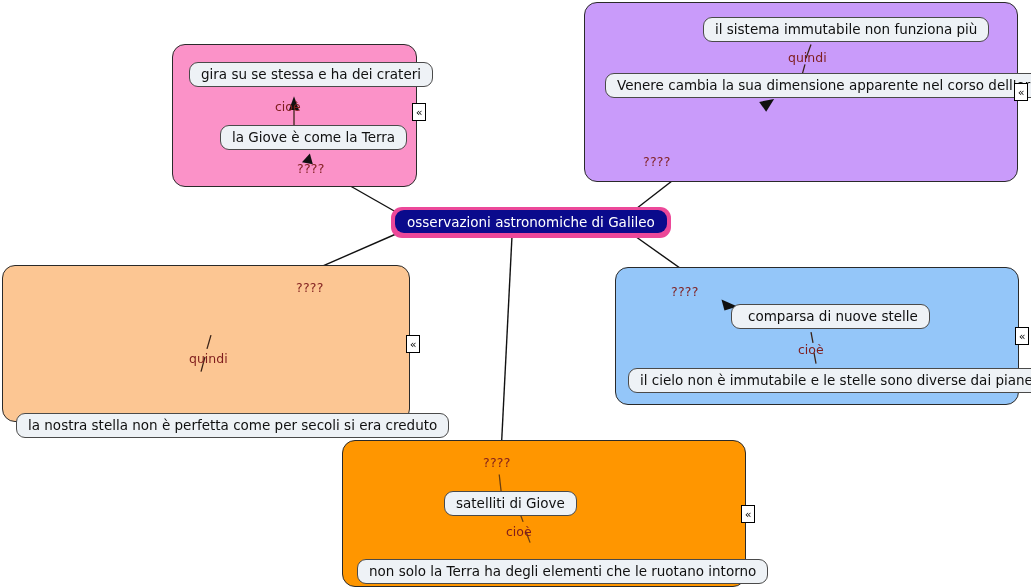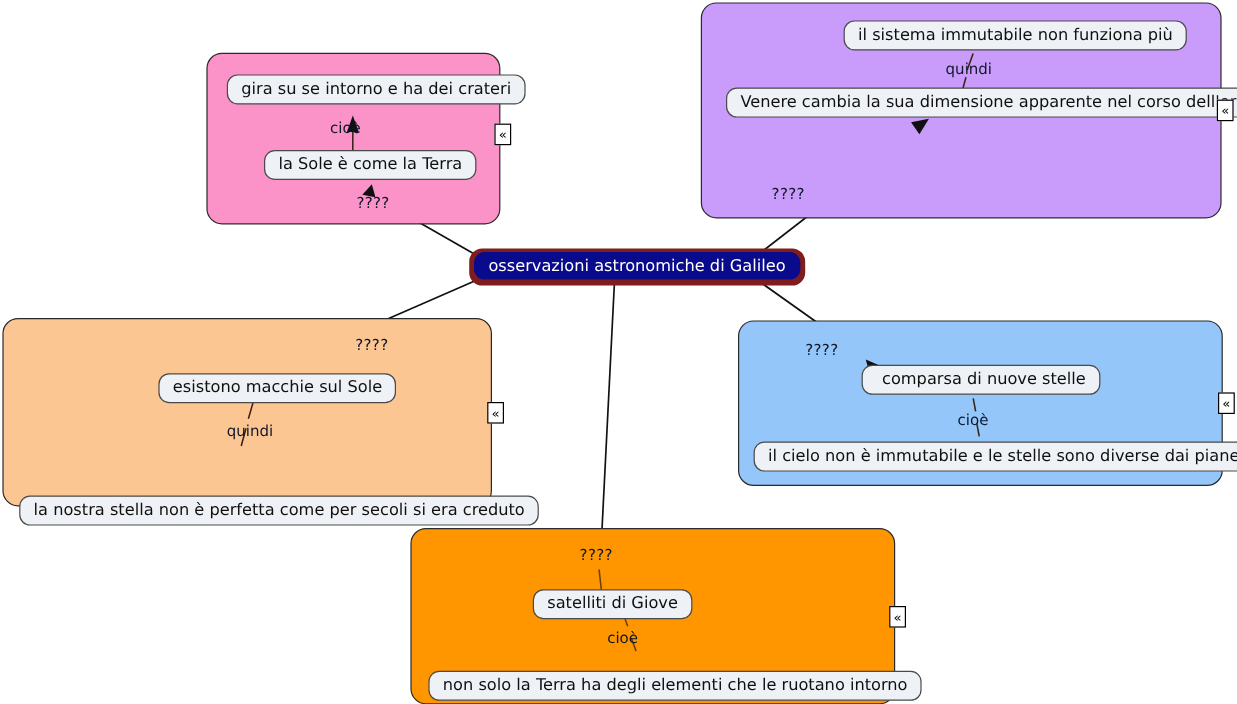--- a/index.html
+++ b/index.html
@@ -34,32 +34,32 @@
     line-height:1;
     white-space:nowrap;
     display:flex;align-items:center;justify-content:center;
     padding:0 11px;
     height:25px;
     z-index:20;
   }
 
   .linklabel{
     position:absolute;
-    color:#0f172a;
+    color:#7f1d1d;
     font-size:12.5px;
     white-space:nowrap;
     z-index:18;
     line-height:1;
   }
   .linklabel.q{letter-spacing:0.3px;}
 
   .root{
     position:absolute;
     z-index:30;
-    background:#7f1d1d;
+    background:#ec4899;
     border-radius:11px;
     padding:3px 4px 5px 4px;
     box-sizing:border-box;
   }
   .root-in{
     background:#0a0a8c;
     border-radius:9px;
     color:#ffffff;
     font-size:13.5px;
     height:23px;
@@ -99,23 +99,23 @@
 
     <line x1="512" y1="236" x2="499" y2="494" stroke="#111" stroke-width="1.4"></line>
   </svg>
 
   <div class="cluster" style="left:172px;top:44px;width:245px;height:143px;background:#fb92c8;">
     <div class="cluster-inner">
       <svg class="innerEdges" viewBox="0 0 245 143" preserveAspectRatio="none">
         <line x1="122" y1="102" x2="122" y2="66" stroke="#3a2318" stroke-width="1.3"></line>
         <polygon points="122,52 117,66 127,66" fill="#101010"></polygon>
       </svg>
-      <div class="node" style="left:16px;top:17px;">gira su se intorno e ha dei crateri</div>
+      <div class="node" style="left:16px;top:17px;">gira su se stessa e ha dei crateri</div>
       <div class="linklabel" style="left:102px;top:56px;">cioè</div>
-      <div class="node" style="left:47px;top:80px;">la Sole è come la Terra</div>
+      <div class="node" style="left:47px;top:80px;">la Giove è come la Terra</div>
       <div class="linklabel q" style="left:124px;top:118px;">????</div>
       <svg class="innerEdges" viewBox="0 0 245 143" preserveAspectRatio="none">
         <polygon points="138,110 130,119 141,121" fill="#101010"></polygon>
       </svg>
     </div>
   </div>
   <div class="handle" style="left:412px;top:103px;">
     <span>«</span>
   </div>
 
@@ -137,37 +137,36 @@
   <div class="handle" style="left:1014px;top:83px;">
     <span>«</span>
   </div>
 
   <div class="cluster" style="left:2px;top:265px;width:408px;height:157px;background:#fcc693;">
     <div class="cluster-inner">
       <svg class="innerEdges" viewBox="0 0 408 157" preserveAspectRatio="none">
         <line x1="209" y1="70" x2="205" y2="84" stroke="#3a2318" stroke-width="1.3"></line>
         <line x1="203" y1="92" x2="199" y2="107" stroke="#3a2318" stroke-width="1.3"></line>
       </svg>
-      <div class="node" style="left:129px;top:45px;">esistono macchie sul Sole</div>
       <div class="linklabel" style="left:186px;top:87px;">quindi</div>
       <div class="node" style="left:13px;top:111px;margin-top:36px;">la nostra stella non è perfetta come per secoli si era creduto</div>
       <div class="linklabel q" style="left:293px;top:16px;">????</div>
     </div>
   </div>
   <div class="handle" style="left:406px;top:335px;">
     <span>«</span>
   </div>
 
   <div class="cluster" style="left:615px;top:267px;width:404px;height:138px;background:#94c6f9;">
     <div class="cluster-inner">
       <svg class="innerEdges" viewBox="0 0 404 138" preserveAspectRatio="none">
         <line x1="196" y1="65" x2="198" y2="76" stroke="#3a2318" stroke-width="1.3"></line>
         <line x1="199" y1="86" x2="201" y2="97" stroke="#3a2318" stroke-width="1.3"></line>
       </svg>
-      <div class="node" style="left:102px;top:36px;padding-left:16px;">comparsa di nuove stelle</div>
+      <div class="node" style="left:115px;top:36px;padding-left:16px;">comparsa di nuove stelle</div>
       <div class="linklabel" style="left:182px;top:76px;">cioè</div>
       <div class="node" style="left:12px;top:100px;">il cielo non è immutabile e le stelle sono diverse dai pianeti</div>
       <div class="linklabel q" style="left:55px;top:18px;">????</div>
       <svg class="innerEdges" viewBox="0 0 404 138" preserveAspectRatio="none">
         <polygon points="122,39 106,32 109,43" fill="#101010"></polygon>
       </svg>
     </div>
   </div>
   <div class="handle" style="left:1015px;top:327px;">
     <span>«</span>

